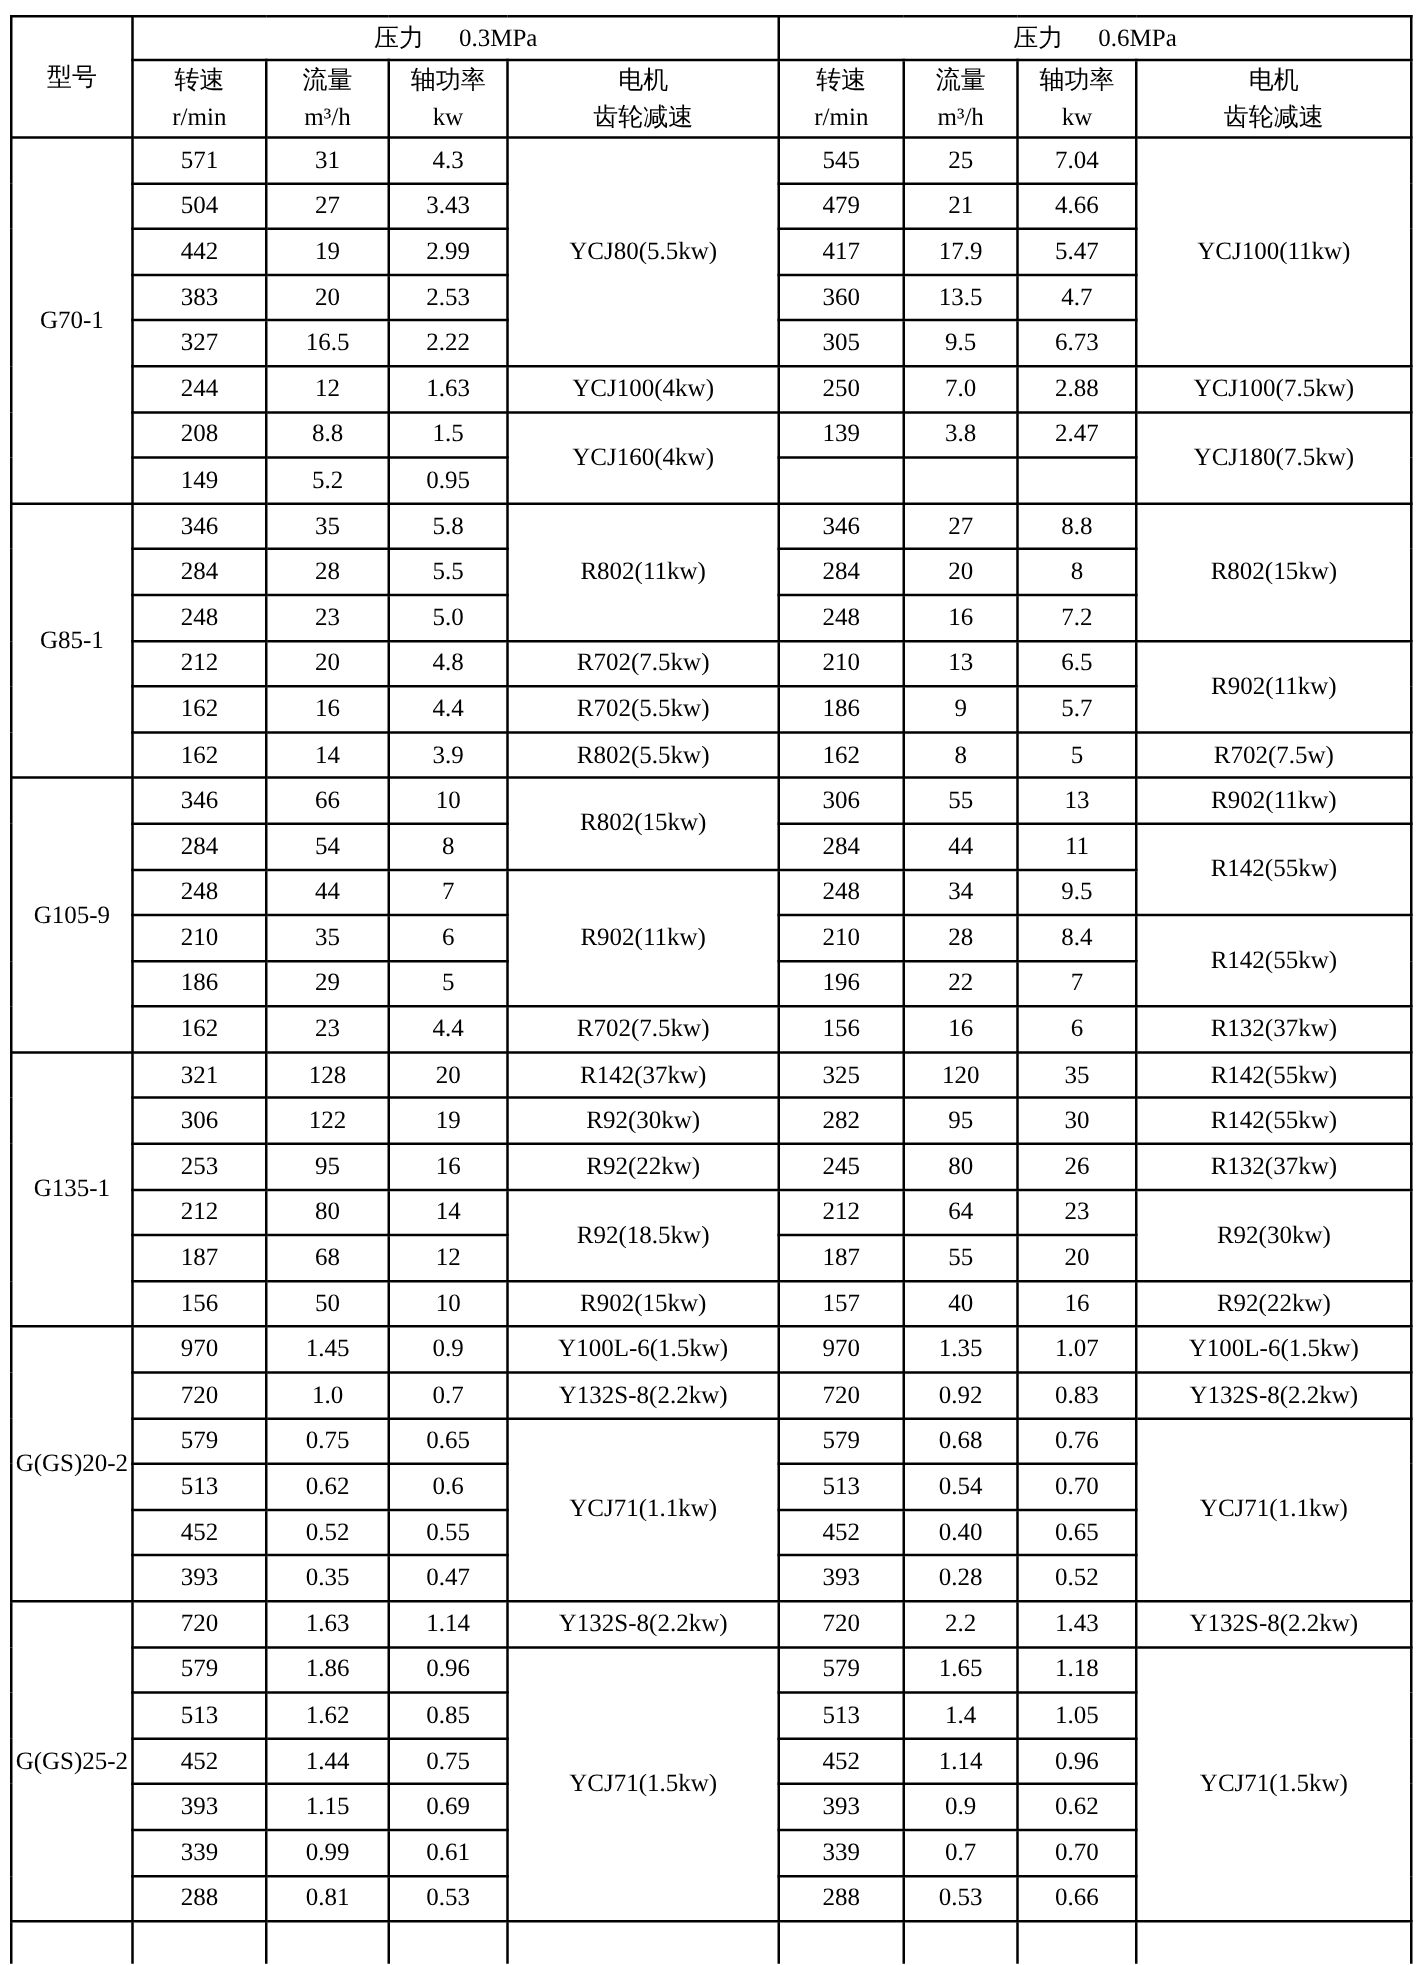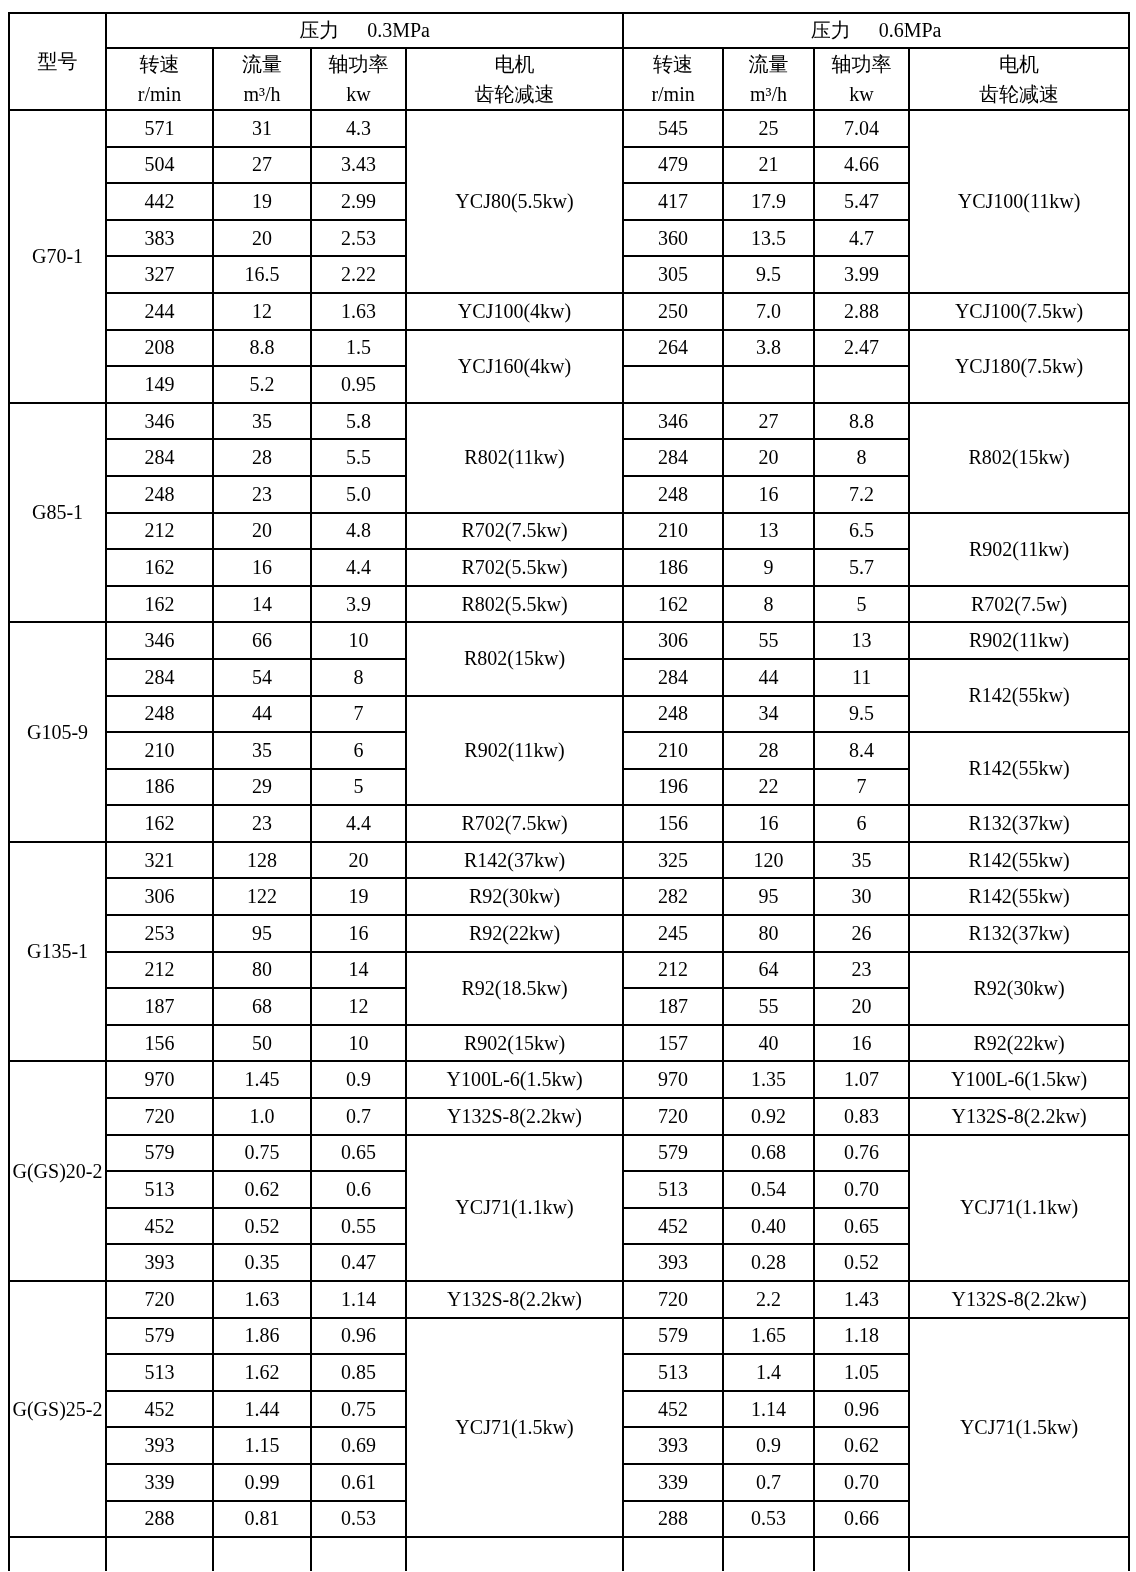--- a/index.html
+++ b/index.html
@@ -135,38 +135,38 @@
           <td>360</td>
           <td>13.5</td>
           <td>4.7</td>
         </tr>
         <tr class="data-row">
           <td>327</td>
           <td>16.5</td>
           <td>2.22</td>
           <td>305</td>
           <td>9.5</td>
-          <td>3.99</td>
+          <td>6.73</td>
         </tr>
         <tr class="data-row">
           <td>244</td>
           <td>12</td>
           <td>1.63</td>
           <td rowspan="1" class="motor-cell">YCJ100(4kw)</td>
           <td>250</td>
           <td>7.0</td>
           <td>2.88</td>
           <td rowspan="1" class="motor-cell">YCJ100(7.5kw)</td>
         </tr>
         <tr class="data-row">
           <td>208</td>
           <td>8.8</td>
           <td>1.5</td>
           <td rowspan="2" class="motor-cell">YCJ160(4kw)</td>
-          <td>264</td>
+          <td>139</td>
           <td>3.8</td>
           <td>2.47</td>
           <td rowspan="2" class="motor-cell">YCJ180(7.5kw)</td>
         </tr>
         <tr class="data-row">
           <td>149</td>
           <td>5.2</td>
           <td>0.95</td>
           <td></td>
           <td></td>

